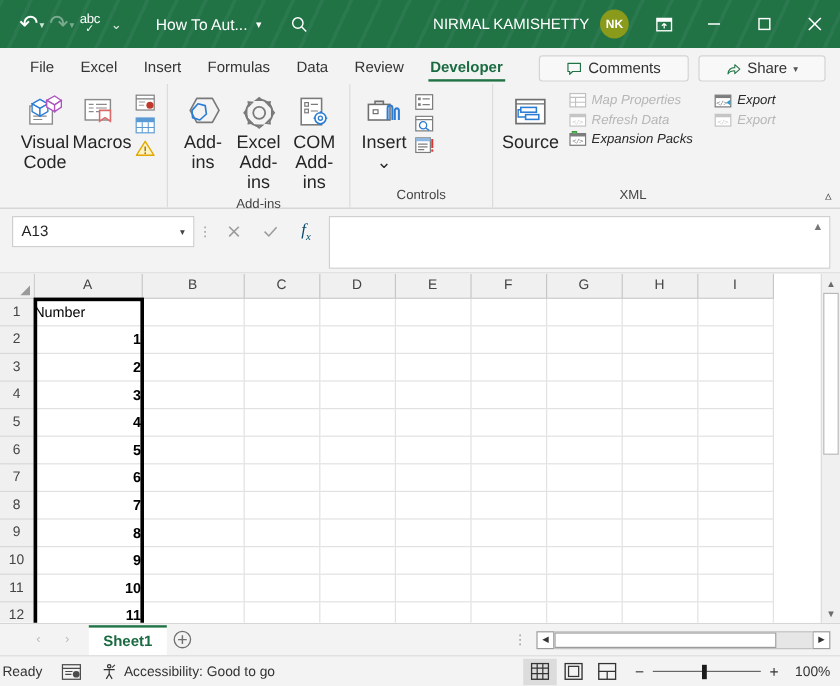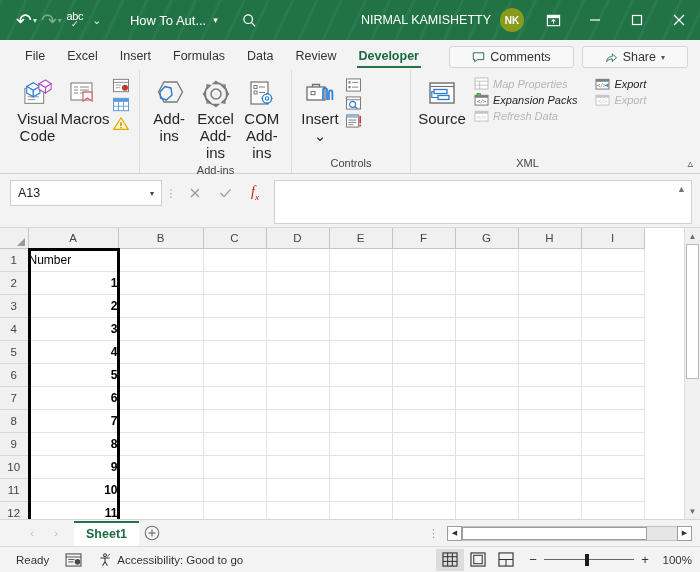--- a/index.html
+++ b/index.html
@@ -160,21 +160,21 @@
     display: flex; align-items: center; justify-content: space-between;
     padding: 0 7px; font-size: 12.5px; color: #222; cursor: text;
   }
   .namebox .chev { font-size: 8px; color: #444; }
   .fbdots { width: 18px; height:26px; display:flex; align-items:center; justify-content:center; color:#999; font-size:11px;}
   .fbtns { display: flex; align-items: center; height: 26px; gap: 0; }
   .fbtn {
     width: 30px; height: 26px; display: flex; align-items: center; justify-content: center;
     color: #9a9a9a; font-size: 14px; cursor: pointer;
   }
-  .fbtn.fx { color: #b91c1c; font-style: italic; font-family: "Liberation Serif", serif; font-size: 14px; }
+  .fbtn.fx { color: #0c4a6e; font-style: italic; font-family: "Liberation Serif", serif; font-size: 14px; }
   .fbox {
     flex: 1 1 auto; height: 44px; margin-left: 4px;
     background: #ffffff; border: 1px solid #d0d0d0;
     position: relative; cursor: text;
   }
   .fbox .expander {
     position: absolute; right: 5px; top: 3px; font-size: 9px; color: #777;
     cursor: pointer;
   }
 
@@ -268,21 +268,21 @@
     position: relative; cursor: pointer;
   }
   .hs-thumb { position:absolute; left:0; top:0; width:185px; height:13px; background:#ffffff; border:1px solid #9c9c9c; }
 
   
   .statusbar {
     height: 26px; background: #f3f3f3;
     display: flex; align-items: center;
     border-top: 1px solid #dcdcdc;
     flex: 0 0 auto; font-size: 11.5px; color: #333;
-    padding: 0 8px 0 16px;
+    padding: 0 8px 0 2px;
   }
   .sb-item { display: flex; align-items: center; gap: 5px; margin-right: 16px; cursor: pointer;}
   .sb-item.static { cursor: default; }
   .st-spacer { flex: 1 1 auto; }
   .viewbtn {
     width: 28px; height: 22px; display: flex; align-items: center; justify-content: center;
     cursor: pointer; color: #333;
   }
   .viewbtn.active { background: #dcdcdc; }
   .zoomctl { display: flex; align-items: center; gap: 4px; margin-left: 6px; }
@@ -586,36 +586,36 @@
         <div class="smallstack" style="padding-left:4px">
           <div class="smallbtn disabled">
             <svg width="15" height="13" viewBox="0 0 16 14">
               <rect x="1" y="1" width="14" height="12" fill="#fff" stroke="#c0c0c0" stroke-width="1.1"></rect>
               <line x1="1" y1="4.5" x2="15" y2="4.5" stroke="#c0c0c0" stroke-width="1"></line>
               <line x1="6" y1="4.5" x2="6" y2="13" stroke="#c0c0c0" stroke-width="1"></line>
               <line x1="1" y1="8.8" x2="15" y2="8.8" stroke="#c0c0c0" stroke-width="1"></line>
             </svg>
             <span>Map Properties</span>
           </div>
+          <div class="smallbtn disabled">
+            <svg width="15" height="13" viewBox="0 0 16 14">
+              <rect x="1" y="2.5" width="14" height="10.5" fill="#fff" stroke="#c5c5c5" stroke-width="1.1"></rect>
+              <rect x="1" y="2.5" width="14" height="2.6" fill="#c5c5c5"></rect>
+              <text x="8" y="11" font-size="5.4" text-anchor="middle" fill="#c5c5c5" font-family="DejaVu Sans">&lt;/&gt;</text>
+            </svg>
+            <span>Refresh Data</span>
+          </div>
           <div class="smallbtn">
             <svg width="15" height="13" viewBox="0 0 16 14">
               <rect x="1" y="2.5" width="14" height="10.5" fill="#fff" stroke="#7d7d7d" stroke-width="1.1"></rect>
               <rect x="1" y="2.5" width="14" height="2.6" fill="#7d7d7d"></rect>
               <text x="8" y="11" font-size="5.4" text-anchor="middle" fill="#6a6a6a" font-family="DejaVu Sans">&lt;/&gt;</text>
               <path d="M3 2.5 L3 0.6 L7 0.6 L7 2.5" fill="#5cb85c" stroke="#3f9a3f" stroke-width="0.9"></path>
             </svg>
             <span>Expansion Packs</span>
-          </div>
-          <div class="smallbtn disabled">
-            <svg width="15" height="13" viewBox="0 0 16 14">
-              <rect x="1" y="2.5" width="14" height="10.5" fill="#fff" stroke="#c5c5c5" stroke-width="1.1"></rect>
-              <rect x="1" y="2.5" width="14" height="2.6" fill="#c5c5c5"></rect>
-              <text x="8" y="11" font-size="5.4" text-anchor="middle" fill="#c5c5c5" font-family="DejaVu Sans">&lt;/&gt;</text>
-            </svg>
-            <span>Refresh Data</span>
           </div>
         </div>
 
         <div class="smallstack" style="padding-left:12px">
           <div class="smallbtn">
             <svg width="15" height="13" viewBox="0 0 16 14">
               <rect x="1" y="2.5" width="14" height="10.5" fill="#fff" stroke="#7d7d7d" stroke-width="1.1"></rect>
               <rect x="1" y="2.5" width="14" height="2.6" fill="#7d7d7d"></rect>
               <text x="7" y="11" font-size="5.4" text-anchor="middle" fill="#6a6a6a" font-family="DejaVu Sans">&lt;/&gt;</text>
               <path d="M14.5 6.5 L11 9 L14.5 11.5 Z" fill="#2b9fd8"></path>

